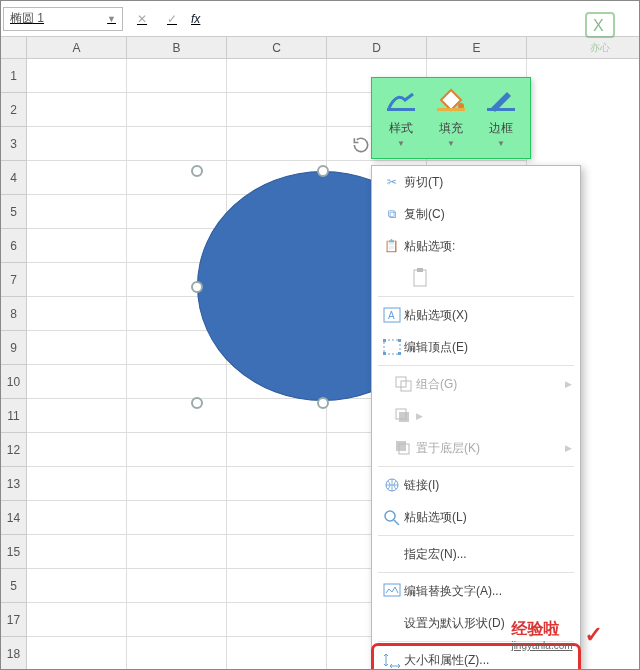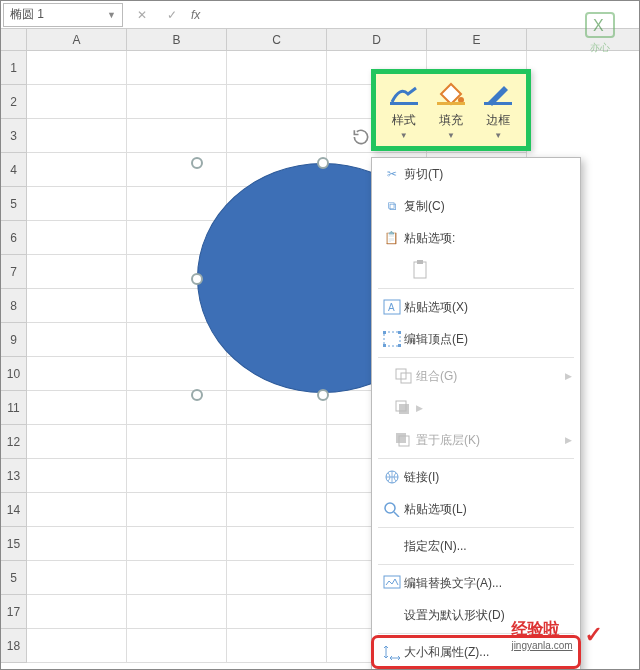--- a/index.html
+++ b/index.html
@@ -9,25 +9,26 @@
     font-size: 12px;
     background: #fff;
     width: 640px;
     height: 670px;
     overflow: hidden;
     position: relative;
     border: 1px solid #888;
   }
   
   .topbar {
-    height: 28px;
+    height: 36px;
     border-bottom: 1px solid #ccc;
     display: flex;
     align-items: center;
     background: #fff;
+    text-decoration: underline;
   }
   .namebox {
     width: 120px;
     height: 24px;
     margin: 2px 0 2px 2px;
     border: 1px solid #bbb;
     display: flex;
     align-items: center;
     padding: 0 6px;
     justify-content: space-between;
@@ -38,21 +39,21 @@
     display: flex;
     align-items: center;
     margin-left: 8px;
     gap: 8px;
   }
   .fxbtn {
     color: #aaa;
     width: 22px;
     text-align: center;
   }
-  .fxlabel { color: #737373; font-style: italic; }
+  .fxlabel { color: #0f172a; font-style: italic; }
   .fxinput {
     border: none;
     flex: 1;
     height: 22px;
     margin-left: 4px;
   }
   
   .sheet {
     position: relative;
     height: calc(100% - 28px);
@@ -135,22 +136,22 @@
     width: 20px; height: 20px;
     color: #888;
   }
   
   .minibar {
     position: absolute;
     left: 370px;
     top: 40px;
     width: 160px;
     height: 82px;
-    background: #fef9c3;
-    border: 5px solid #22c55e;
+    background: #86efac;
+    border: 1px solid #22c55e;
     box-shadow: 2px 2px 6px rgba(0,0,0,0.2);
     display: flex;
     justify-content: space-around;
     padding: 6px 4px;
   }
   .minibtn {
     display: flex;
     flex-direction: column;
     align-items: center;
     gap: 4px;

